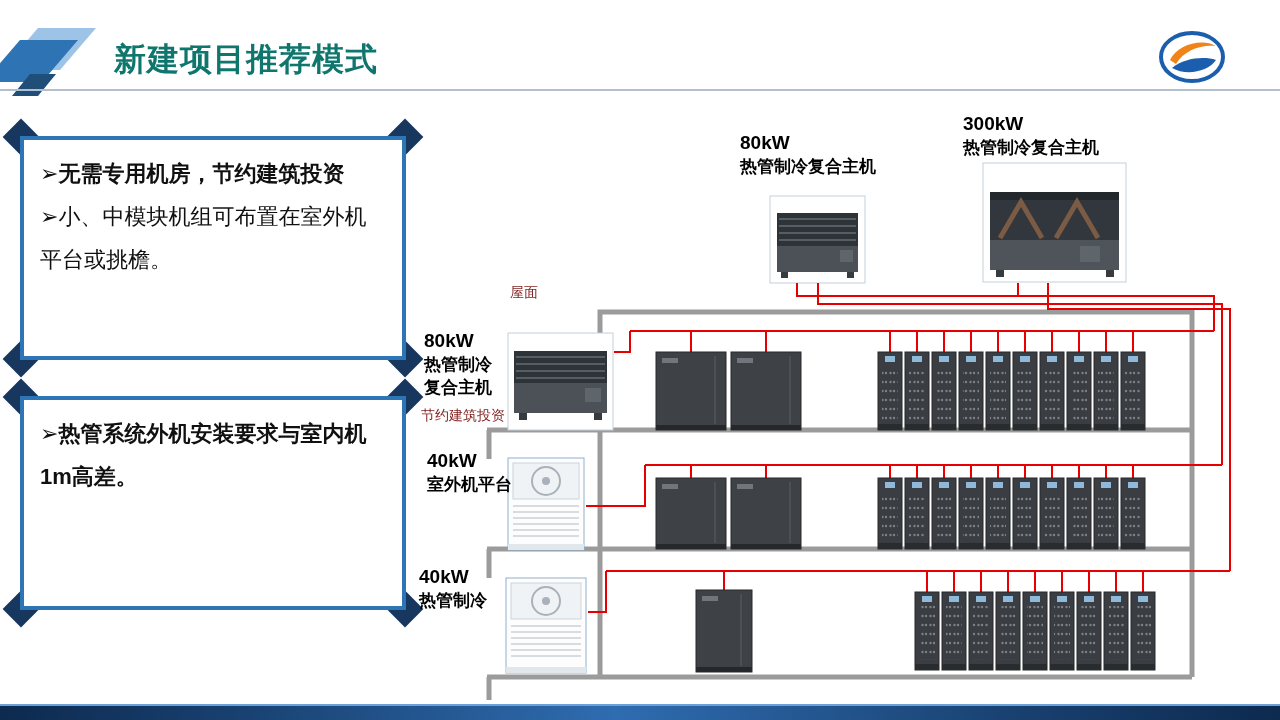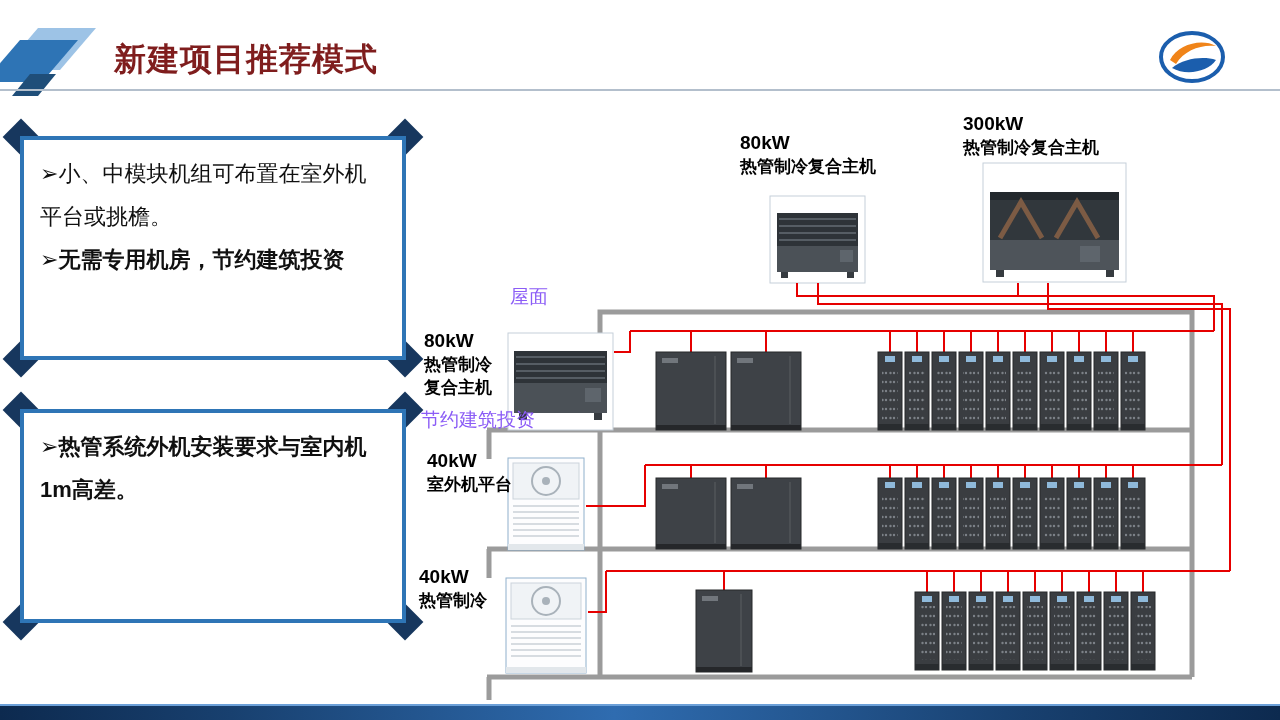--- a/index.html
+++ b/index.html
@@ -6,21 +6,21 @@
   body{
     width:1280px;height:720px;position:relative;overflow:hidden;background:#ffffff;
     font-family:"Liberation Sans","DejaVu Sans",sans-serif;
   }
   .slide{position:absolute;inset:0;}
 
   
   .decor{position:absolute;left:0;top:22px;}
   .title{
     position:absolute;left:114px;top:38px;margin:0;
-    font-size:32px;font-weight:bold;color:#7f1d1d;letter-spacing:1px;
+    font-size:32px;font-weight:bold;color:#0f766e;letter-spacing:1px;
   }
   .title-rule{position:absolute;left:0;top:89px;width:1280px;height:2px;background:#b3bfcc;}
   .logo{position:absolute;left:1158px;top:30px;}
 
   
   .note-box{position:absolute;left:10px;width:406px;}
   .note-box .corner{
     position:absolute;width:26px;height:26px;background:#17375e;
     transform:rotate(45deg);z-index:0;
   }
@@ -33,21 +33,21 @@
   .note-frame p.item{margin:0;font-size:22px;line-height:43px;color:#101010;}
   .note-frame p.bold{font-weight:bold;}
 
   
   #diagram-svg{position:absolute;left:0;top:0;}
   #pipes-static path,.pipe{stroke:#e60000;stroke-width:2;fill:none;}
 
   .dlabel{position:absolute;color:#000;z-index:3;}
   .dlabel .kw{display:block;font-weight:bold;font-size:19px;line-height:24px;}
   .dlabel .nm{display:block;font-weight:bold;font-size:17px;line-height:23px;white-space:pre-line;}
-  .dlabel-sm{position:absolute;font-size:19px;color:#8b5cf6;z-index:3;white-space:pre-line;}
+  .dlabel-sm{position:absolute;font-size:14px;color:#7f1d1d;z-index:3;white-space:pre-line;}
 
   
   .footer-bar{
     position:absolute;left:0;bottom:0;width:1280px;height:14px;
     border-top:2px solid #6ca0d8;
     background:linear-gradient(90deg,#0d2a4f 0%,#18406f 18%,#2f6cb0 48%,#18406f 80%,#0d2a4f 100%);
   }
 </style>
 </head>
 <body>
@@ -66,26 +66,26 @@
     <path d="M12 30 C20 14 44 8 58 16 C44 14 26 20 18 34 Z" fill="#f08419"></path>
     <path d="M14 38 C26 28 46 26 58 30 C50 42 28 46 14 38 Z" fill="#1b5ead"></path>
   </svg>
 
   <div class="note-box" style="top:126px;height:244px">
     <i class="corner tl"></i>
     <i class="corner tr"></i>
     <i class="corner bl"></i>
     <i class="corner br"></i>
     <div class="note-frame">
+      <p class="item bold">➢无需专用机房，节约建筑投资</p>
       <p class="item">➢小、中模块机组可布置在室外机平台或挑檐。</p>
-      <p class="item bold">➢无需专用机房，节约建筑投资</p>
     </div>
   </div>
 
-  <div class="note-box" style="top:399px;height:234px">
+  <div class="note-box" style="top:386px;height:234px">
     <i class="corner tl"></i>
     <i class="corner tr"></i>
     <i class="corner bl"></i>
     <i class="corner br"></i>
     <div class="note-frame">
       <p class="item bold">➢热管系统外机安装要求与室内机1m高差。</p>
     </div>
   </div>
 
   <svg id="diagram-svg" width="1280" height="720" viewBox="0 0 1280 720">

